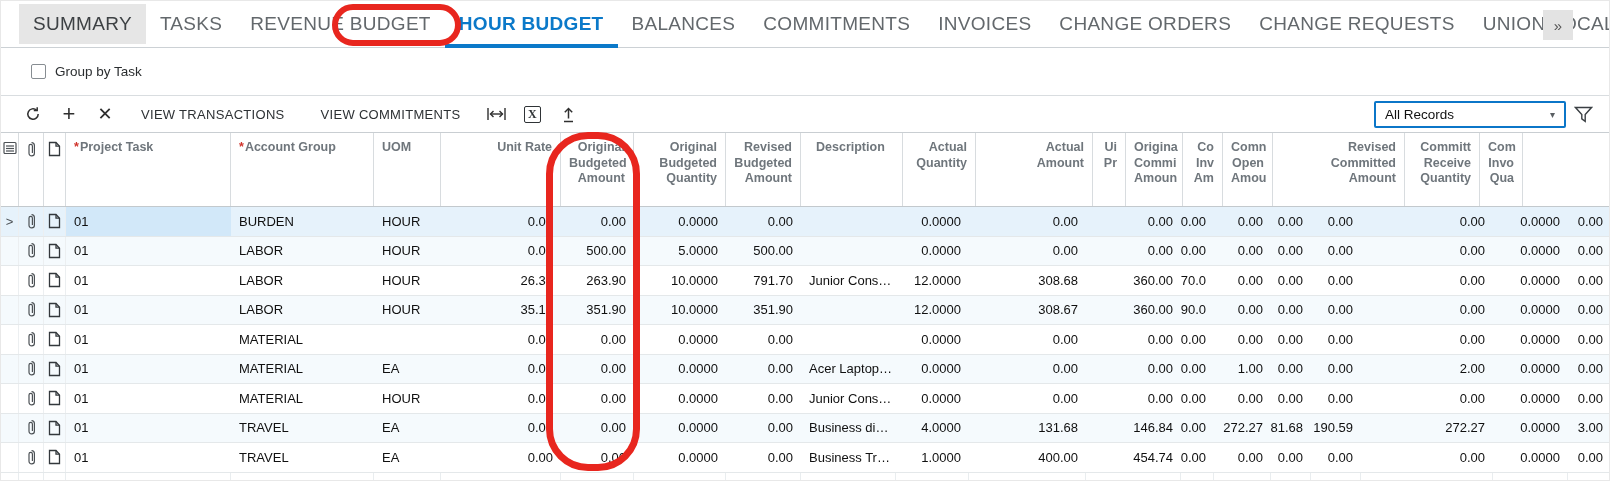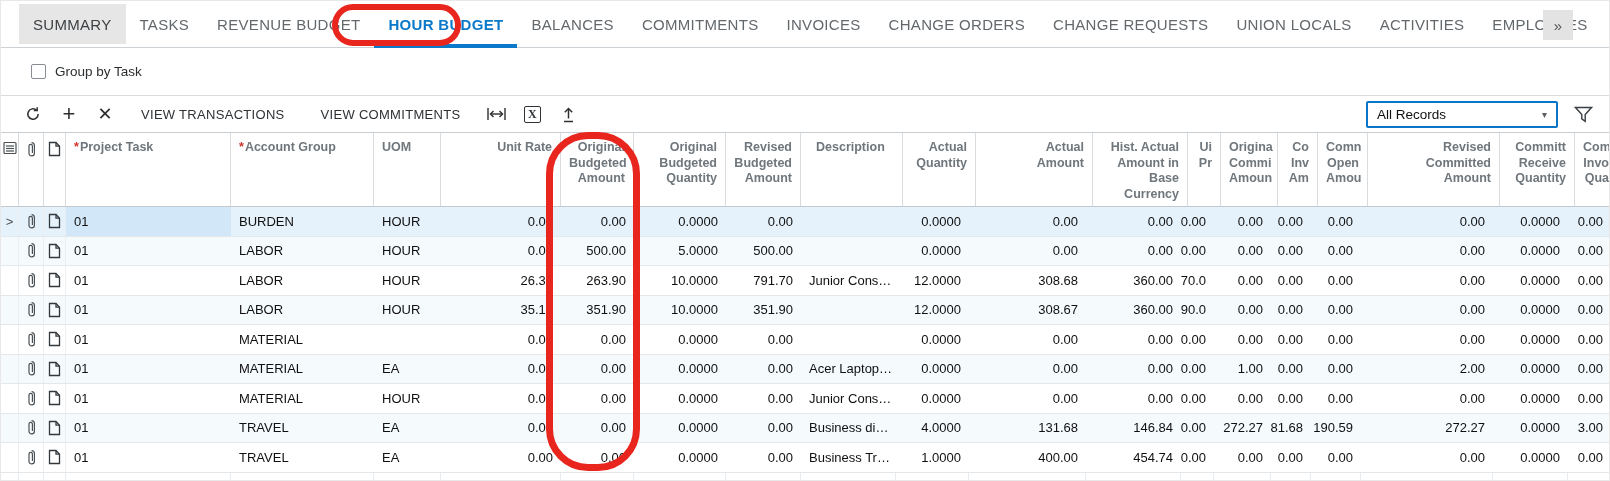--- a/index.html
+++ b/index.html
@@ -1,39 +1,39 @@
 <!DOCTYPE html>
 <html><head>
 <meta charset="utf-8">
 <style>
   * { margin:0; padding:0; box-sizing:border-box; }
   body { background:#fff; font-family:"Liberation Sans", sans-serif; }
   #app { position:relative; width:1610px; height:481px; background:#fff; overflow:hidden; border:1px solid #e8e8e8; }
 
   
   .tabbar { position:relative; height:47px; display:flex; align-items:center; padding-left:18px; border-bottom:1px solid #ccd1d5; background:#fff; }
-  .tab { position:relative; height:40px; display:flex; align-items:center; padding:0 14px; font-size:15px; letter-spacing:.3px; color:#63686c; white-space:nowrap; cursor:pointer; }
+  .tab { position:relative; height:40px; display:flex; align-items:center; padding:0 14px; font-size:19px; letter-spacing:.3px; color:#63686c; white-space:nowrap; cursor:pointer; }
   .tab.shaded { background:#e6e6e6; color:#3d4144; }
   .tab.active { color:#0b79c9; font-weight:bold; }
   .tab.active::after { content:""; position:absolute; left:0; right:0; bottom:-4px; height:4px; background:#0b79c9; }
   .tab-overflow { position:absolute; right:36px; top:9px; width:30px; height:30px; background:#e3e3e3; display:flex; align-items:center; justify-content:center; color:#555; font-size:15px; cursor:pointer; }
 
   
   .grouprow { height:48px; display:flex; align-items:center; padding-left:30px; border-bottom:1px solid #d9dde0; background:#fff; }
   .checkbox { width:15px; height:15px; border:1px solid #878d92; border-radius:2px; background:#fff; margin-right:9px; cursor:pointer; }
   .grouplabel { font-size:13.5px; color:#2b2e30; }
 
   
   .toolbar { position:relative; height:37px; display:flex; align-items:center; padding-left:14px; border-bottom:1px solid #c9ced2; background:#fff; }
   .tbtn { height:30px; min-width:36px; display:flex; align-items:center; justify-content:center; color:#333; cursor:pointer; }
   .tbtn.glyph-plus { font-size:22px; font-weight:300; color:#2f2f2f; }
   .tbtn.glyph-x { font-size:18px; color:#2f2f2f; }
   .tbtn.textbtn { font-size:13px; color:#2d3134; letter-spacing:.3px; padding:0 18px; white-space:nowrap; }
   .excel-box { width:17px; height:17px; border:1.6px solid #2f3336; border-radius:2px; display:flex; align-items:center; justify-content:center; font-family:"Liberation Serif", serif; font-weight:bold; font-size:12px; color:#2f3336; }
-  .toolbar-right { position:absolute; right:16px; top:0; height:37px; display:flex; align-items:center; gap:16px; }
+  .toolbar-right { position:absolute; right:16px; top:0; height:37px; display:flex; align-items:center; gap:8px; }
   .records-select { width:192px; height:27px; border:2px solid #0b76c8; border-radius:2px; background:#fff; display:flex; align-items:center; justify-content:space-between; padding:0 9px; font-size:13.5px; color:#101010; cursor:pointer; }
   .records-select .caret { color:#5a5f63; font-size:10px; }
 
   
   .grid { position:relative; width:1610px; }
   .gh-row { display:flex; height:74px; border-bottom:1px solid #c3c9cd; background:#fff; }
   .gh-cell { flex:none; border-right:1px solid #d8dcdf; padding:7px 8px 0 8px; font-size:12.5px; font-weight:bold; color:#6f767c; line-height:15.5px; white-space:pre-line; overflow:hidden; cursor:pointer; }
   .gh-cell.al-right { text-align:right; }
   .gh-cell.iconcol { display:flex; justify-content:center; padding:8px 0 0 0; }
   .req { color:#d0342c; margin-right:1px; }
@@ -169,24 +169,20 @@
 Budgeted
 Quantity</span></div>
         <div class="gh-cell al-right" style="width: 75px;"><span>Revised
 Budgeted
 Amount</span></div>
         <div class="gh-cell" style="width: 95px; margin-left: 7px;"><span>Description</span></div>
         <div class="gh-cell al-right" style="width: 73px;"><span>Actual
 Quantity</span></div>
         <div class="gh-cell al-right" style="width: 117px;"><span>Actual
 Amount</span></div>
-        <div class="gh-cell al-right" style="width: 95px;"><span>Hist. Actual
-Amount in
-Base
-Currency</span></div>
         <div class="gh-cell al-right" style="width: 33px;"><span>Ui
 Pr</span></div>
         <div class="gh-cell al-right" style="width: 57px;"><span>Origina
 Commi
 Amoun</span></div>
         <div class="gh-cell al-right" style="width: 40px;"><span>Co
 Inv
 Am</span></div>
         <div class="gh-cell al-right" style="width: 50px;"><span>Comn
 Open

